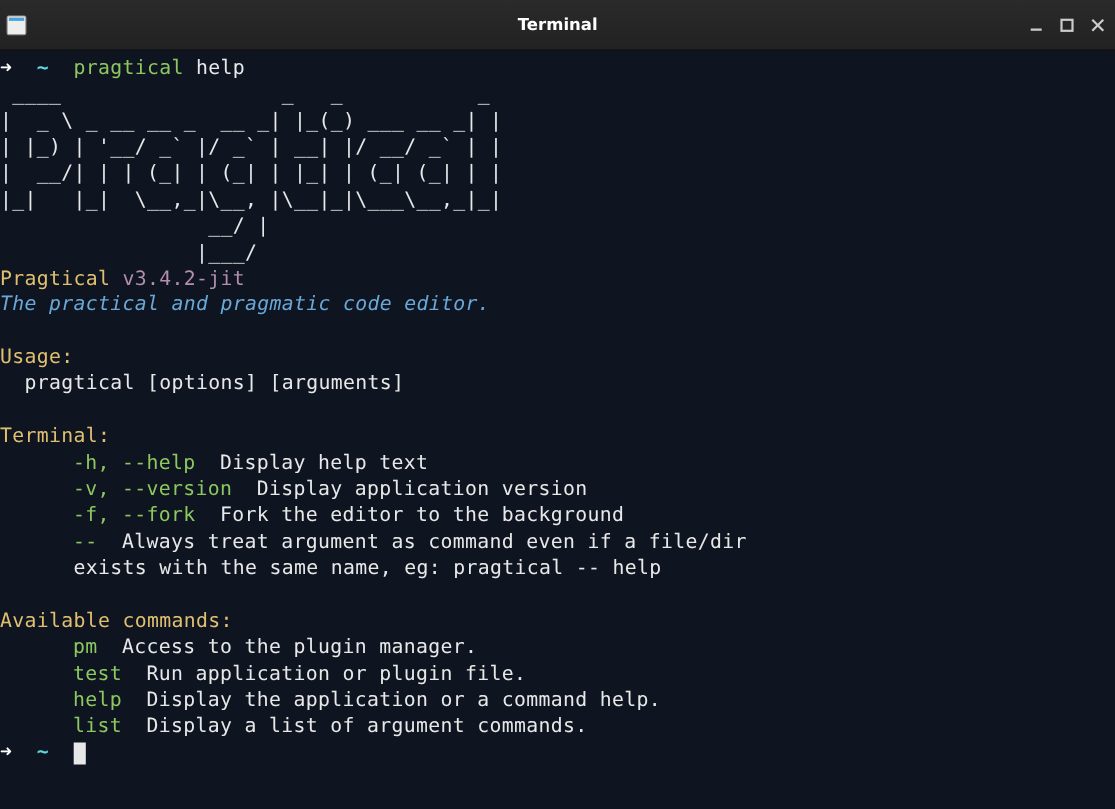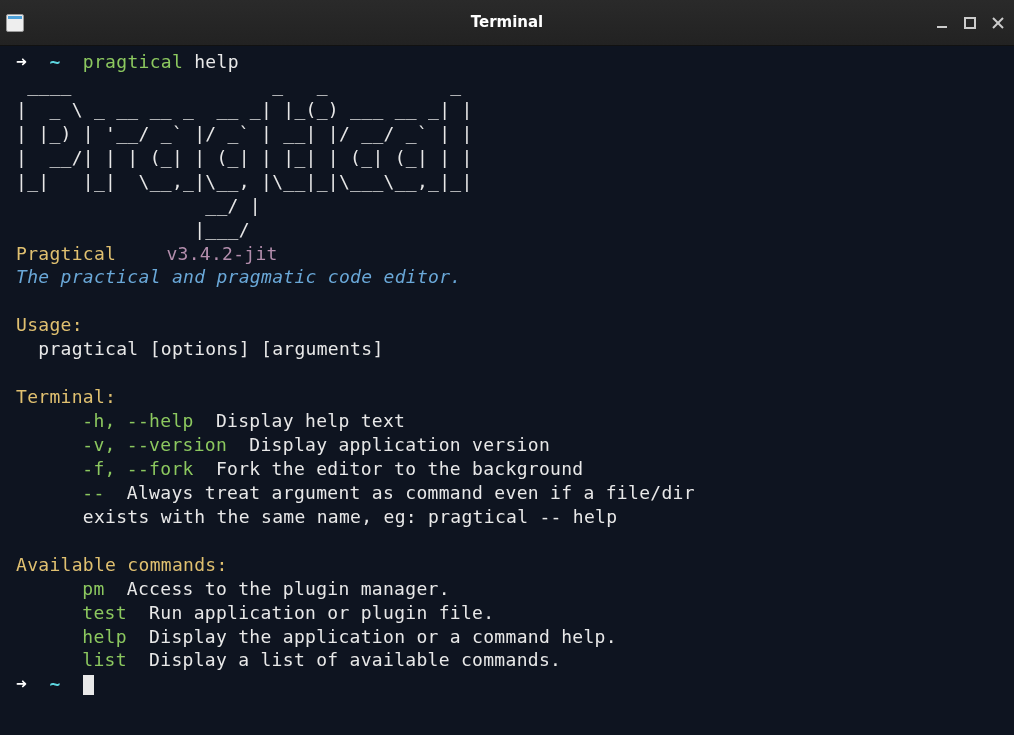--- a/index.html
+++ b/index.html
@@ -69,30 +69,30 @@
       justify-content: center;
       color: #ddd;
       cursor: pointer;
     }
     .win-btn svg {
       stroke: #cccccc;
       stroke-width: 2;
       fill: none;
     }
     .terminal-body {
-      padding: 4px 16px;
+      padding: 4px 0;
       white-space: pre;
       letter-spacing: 0.3px;
     }
     .arrow { color: #ffffff; }
     .tilde { color: #5dd7e0; font-weight: bold; }
     .cmd-green { color: #8cc85f; }
     .white { color: #e8e8e8; }
     .yellow { color: #e0c070; }
-    .purple { color: #b48ead; margin-left: 39px; }
+    .purple { color: #b48ead; }
     .blue { color: #6aa8d8; font-style: italic; }
     .green-key { color: #8cc85f; margin-left: 44px; }
     .cursor-block {
       display: inline-block;
       width: 11px;
       height: 20px;
       background: #e8e8e8;
       vertical-align: text-bottom;
       transform: translateY(1px);
     }
@@ -141,14 +141,14 @@
   <span class="green-key">-h, --help</span><span class="white">  Display help text</span>
   <span class="green-key">-v, --version</span><span class="white">  Display application version</span>
   <span class="green-key">-f, --fork</span><span class="white">  Fork the editor to the background</span>
   <span class="green-key">--</span><span class="white">  Always treat argument as command even if a file/dir</span>
 <span class="white">      exists with the same name, eg: pragtical -- help</span>
 
 <span class="yellow">Available commands:</span>
   <span class="green-key">pm</span><span class="white">  Access to the plugin manager.</span>
   <span class="green-key">test</span><span class="white">  Run application or plugin file.</span>
   <span class="green-key">help</span><span class="white">  Display the application or a command help.</span>
-  <span class="green-key">list</span><span class="white">  Display a list of available commands.</span>
+  <span class="green-key">list</span><span class="white">  Display a list of argument commands.</span>
 <span class="arrow">➜</span>  <span class="tilde">~</span>  <span class="cursor-block"></span></div>
 
 </body></html>

